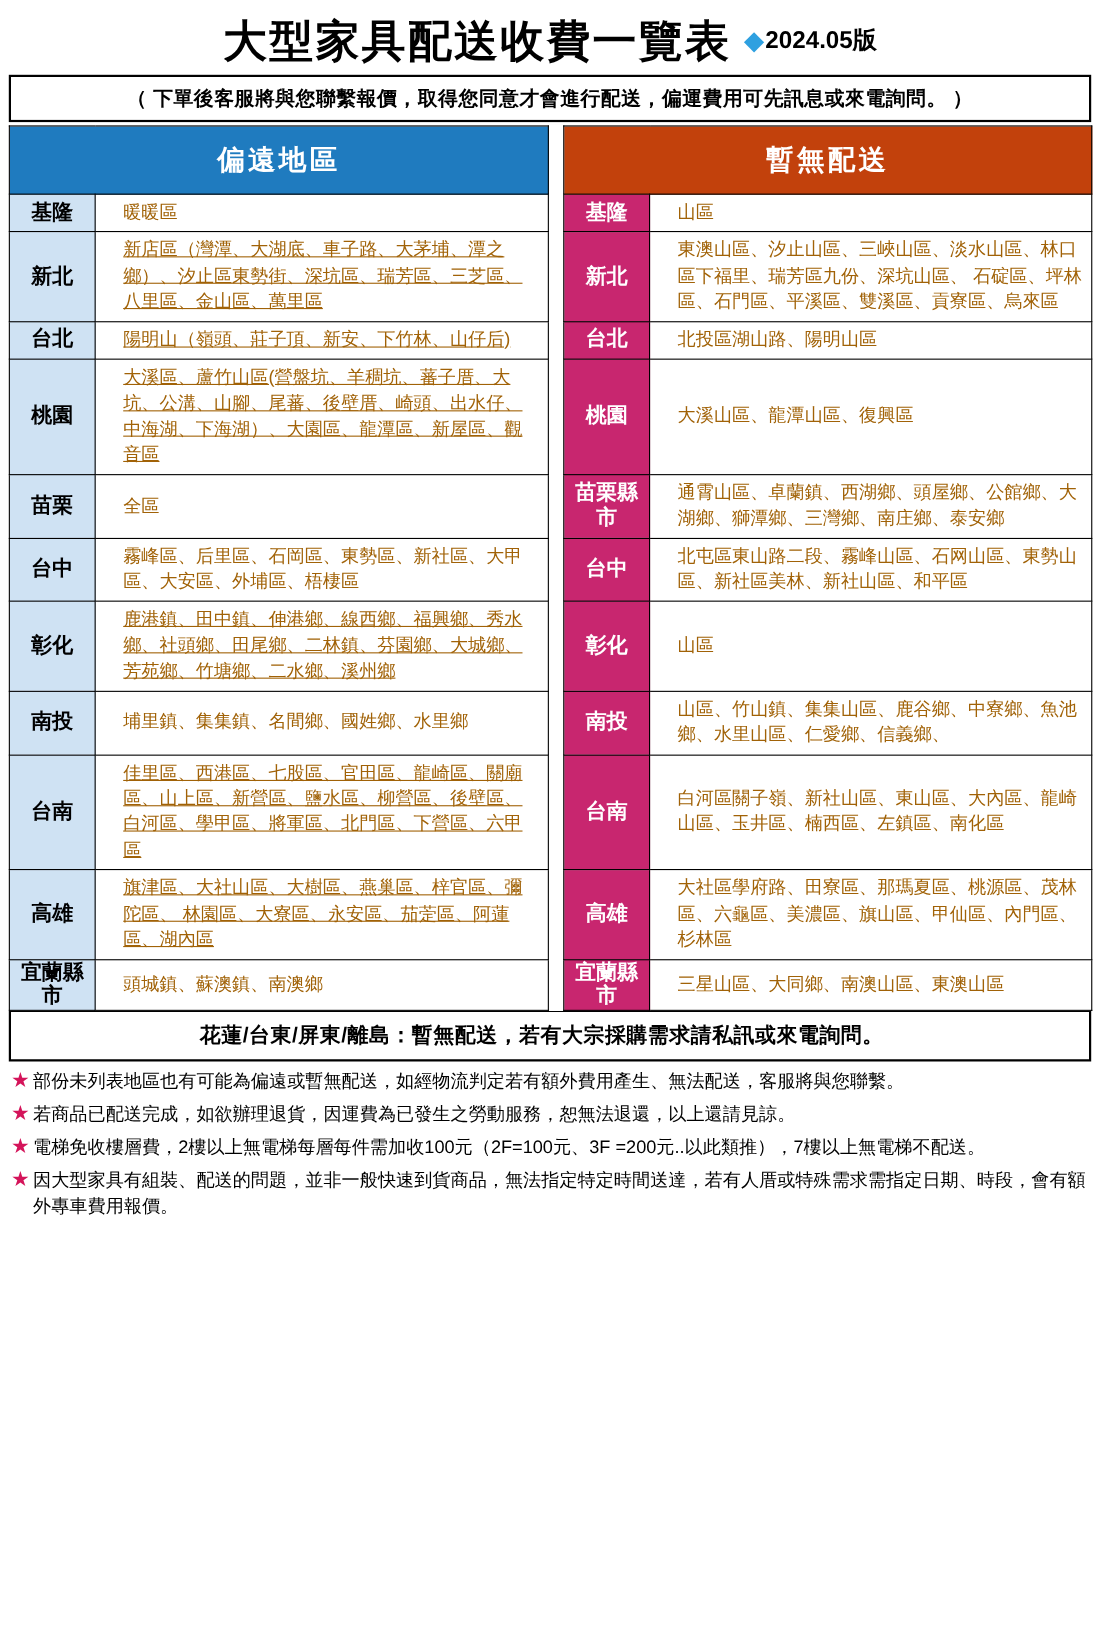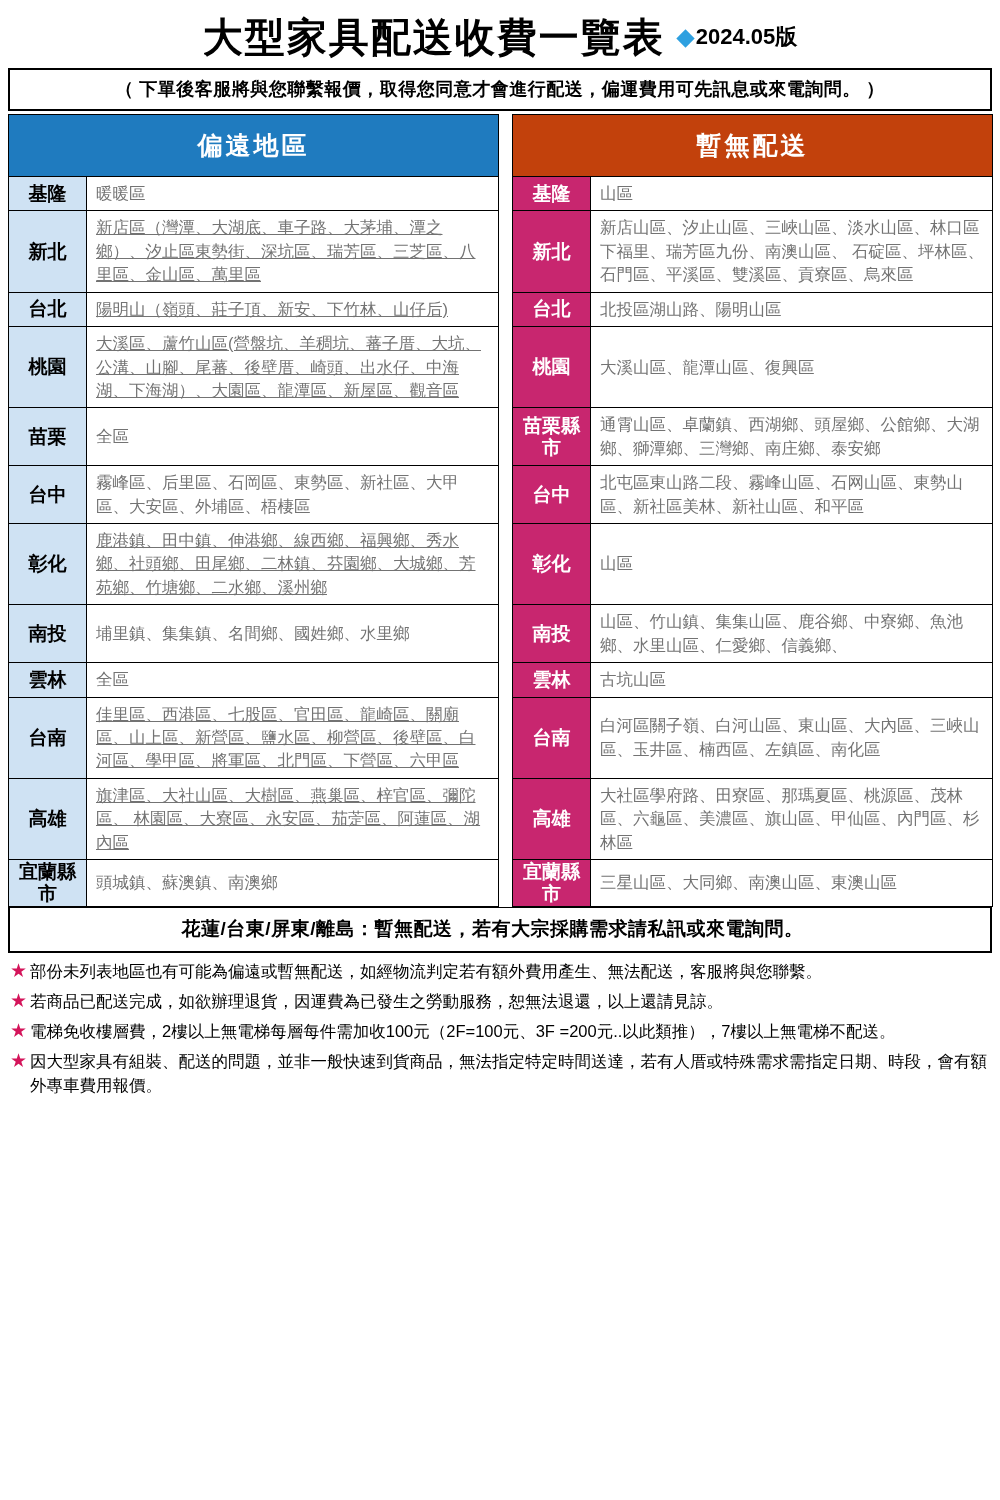--- a/index.html
+++ b/index.html
@@ -90,22 +90,22 @@
     color: #fff;
     text-align: center;
     font-weight: bold;
     font-size: 19px;
     width: 78px;
     line-height: 1.15;
   }
   .cell-text {
     font-size: 16.5px;
     line-height: 1.42;
-    padding: 5px 7px 5px 9px;
-    color: #737373;
+    padding: 5px 7px 5px 25px;
+    color: #a16207;
   }
   .cell-text.u { text-decoration: underline; }
 
   
   .footer-note {
     border: 2px solid #000;
     border-top: 1px solid #000;
     text-align: center;
     font-size: 19px;
     font-weight: bold;
@@ -167,21 +167,21 @@
           <td class="cell-text">暖暖區</td>
           <td class="spacer-col"></td>
           <td class="lbl-pink">基隆</td>
           <td class="cell-text">山區</td>
         </tr>
         <tr>
           <td class="lbl-blue">新北</td>
           <td class="cell-text u">新店區（灣潭、大湖底、車子路、大茅埔、潭之鄉）、汐止區東勢街、深坑區、瑞芳區、三芝區、八里區、金山區、萬里區</td>
           <td class="spacer-col"></td>
           <td class="lbl-pink">新北</td>
-          <td class="cell-text">新店山區、汐止山區、三峽山區、淡水山區、林口區下福里、瑞芳區九份、南澳山區、 石碇區、坪林區、石門區、平溪區、雙溪區、貢寮區、烏來區</td>
+          <td class="cell-text">東澳山區、汐止山區、三峽山區、淡水山區、林口區下福里、瑞芳區九份、深坑山區、 石碇區、坪林區、石門區、平溪區、雙溪區、貢寮區、烏來區</td>
         </tr>
         <tr>
           <td class="lbl-blue">台北</td>
           <td class="cell-text u">陽明山（嶺頭、莊子頂、新安、下竹林、山仔后)</td>
           <td class="spacer-col"></td>
           <td class="lbl-pink">台北</td>
           <td class="cell-text">北投區湖山路、陽明山區</td>
         </tr>
         <tr>
           <td class="lbl-blue">桃園</td>
@@ -212,32 +212,25 @@
           <td class="cell-text">山區</td>
         </tr>
         <tr>
           <td class="lbl-blue">南投</td>
           <td class="cell-text">埔里鎮、集集鎮、名間鄉、國姓鄉、水里鄉</td>
           <td class="spacer-col"></td>
           <td class="lbl-pink">南投</td>
           <td class="cell-text">山區、竹山鎮、集集山區、鹿谷鄉、中寮鄉、魚池鄉、水里山區、仁愛鄉、信義鄉、</td>
         </tr>
         <tr>
-          <td class="lbl-blue">雲林</td>
-          <td class="cell-text">全區</td>
-          <td class="spacer-col"></td>
-          <td class="lbl-pink">雲林</td>
-          <td class="cell-text">古坑山區</td>
-        </tr>
-        <tr>
           <td class="lbl-blue">台南</td>
           <td class="cell-text u">佳里區、西港區、七股區、官田區、龍崎區、關廟區、山上區、新營區、鹽水區、柳營區、後壁區、白河區、學甲區、將軍區、北門區、下營區、六甲區</td>
           <td class="spacer-col"></td>
           <td class="lbl-pink">台南</td>
-          <td class="cell-text">白河區關子嶺、白河山區、東山區、大內區、三峽山區、玉井區、楠西區、左鎮區、南化區</td>
+          <td class="cell-text">白河區關子嶺、新社山區、東山區、大內區、龍崎山區、玉井區、楠西區、左鎮區、南化區</td>
         </tr>
         <tr>
           <td class="lbl-blue">高雄</td>
           <td class="cell-text u">旗津區、大社山區、大樹區、燕巢區、梓官區、彌陀區、 林園區、大寮區、永安區、茄萣區、阿蓮區、湖內區</td>
           <td class="spacer-col"></td>
           <td class="lbl-pink">高雄</td>
           <td class="cell-text">大社區學府路、田寮區、那瑪夏區、桃源區、茂林區、六龜區、美濃區、旗山區、甲仙區、內門區、杉林區</td>
         </tr>
         <tr>
           <td class="lbl-blue">宜蘭縣市</td>

